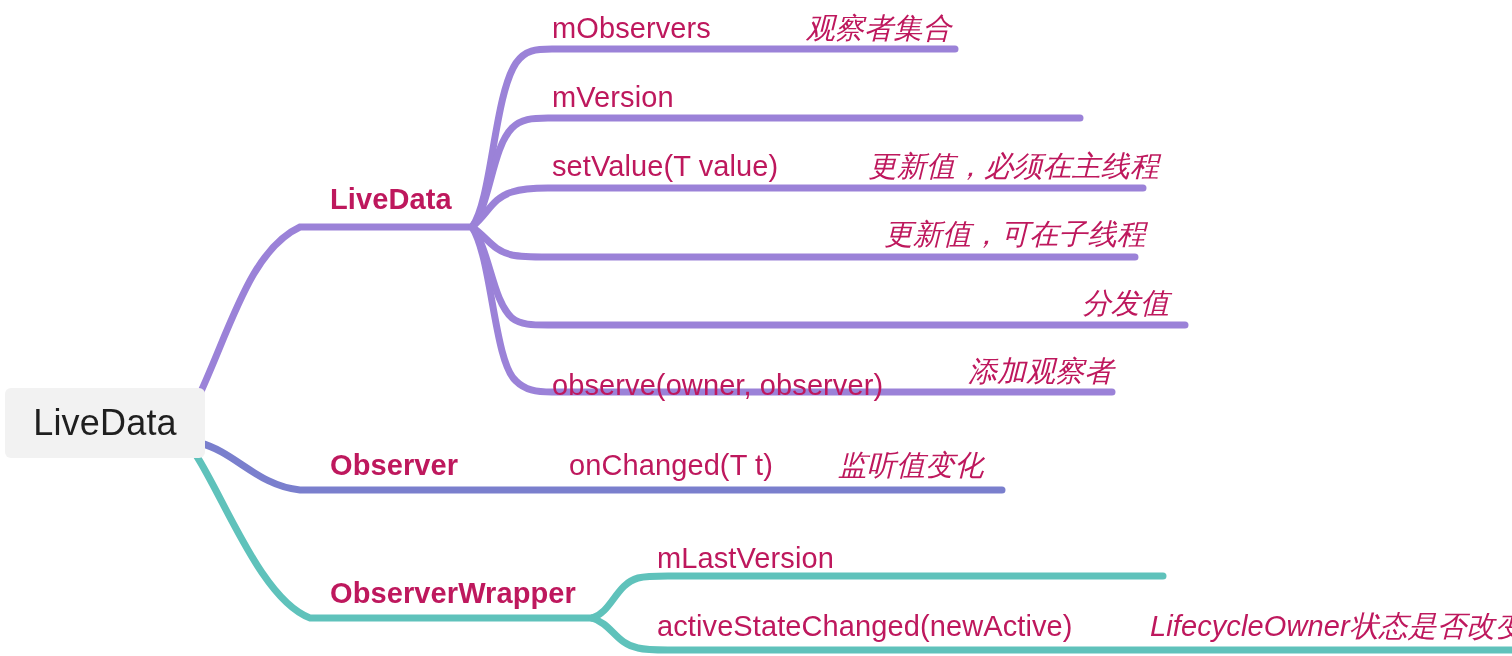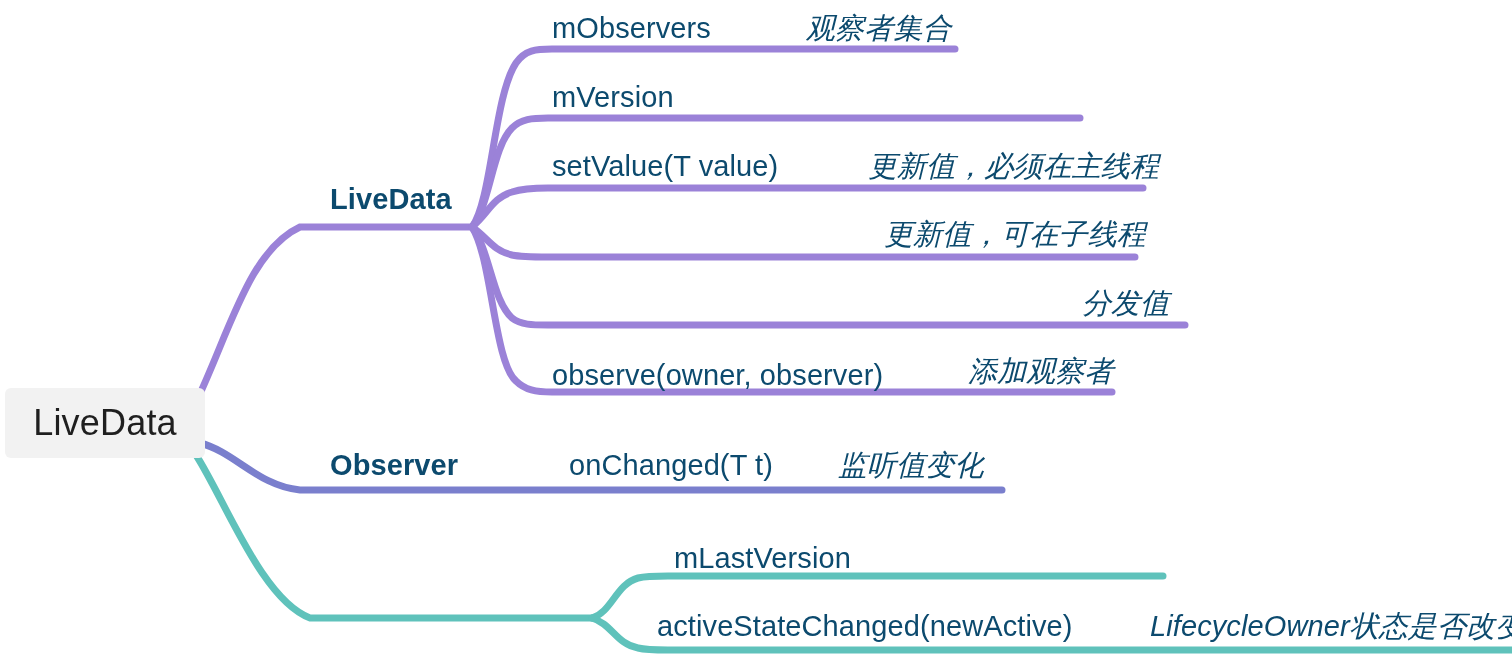--- a/index.html
+++ b/index.html
@@ -23,21 +23,21 @@
     position: absolute;
     left: 0;
     top: 0;
     width: 1512px;
     height: 656px;
     pointer-events: none;
   }
   .node-label {
     position: absolute;
     white-space: nowrap;
-    color: #0c4a6e;
+    color: #be185d;
     font-size: 30px;
     line-height: 1;
     letter-spacing: 0.1px;
   }
   .root-node {
     position: absolute;
     left: 5px;
     top: 388px;
     width: 200px;
     height: 70px;
@@ -97,37 +97,38 @@
   </svg>
 
   <div class="root-node" style="background: rgb(242, 242, 242);">
     <span class="root-text">LiveData</span>
   </div>
 
   <div class="node-label lvl1-label" style="left:330px; top:185px;">LiveData</div>
 
   <div class="node-label lvl1-label" style="left:330px; top:451px;">Observer</div>
 
+  <div class="node-label lvl1-label" style="left:330px; top:579px;">ObserverWrapper</div>
 
   <div class="node-label lvl2-label" style="left:552px; top:14px;">mObservers</div>
   <div class="node-label desc-label" style="left:806px; top:14px;">观察者集合</div>
 
   <div class="node-label lvl2-label" style="left:552px; top:83px;">mVersion</div>
 
   <div class="node-label desc-label" style="left:868px; top:152px;">更新值，必须在主线程</div>
   <div class="node-label lvl2-label" style="left:552px; top:152px;">setValue(T value)</div>
 
   <div class="node-label desc-label" style="left:884px; top:220px;">更新值，可在子线程</div>
 
   <div class="node-label desc-label" style="left:1082px; top:289px;">分发值</div>
 
-  <div class="node-label lvl2-label" style="left:552px; top:361px;">observe(owner, observer)</div>
+  <div class="node-label lvl2-label" style="left:552px; top:371px;">observe(owner, observer)</div>
   <div class="node-label desc-label" style="left:968px; top:357px;">添加观察者</div>
 
   <div class="node-label lvl2-label" style="left:552px; top:451px;margin-left:17px;">onChanged(T t)</div>
   <div class="node-label desc-label" style="left:838px; top:451px;">监听值变化</div>
 
-  <div class="node-label lvl2-label" style="left:674px; top:544px;text-align:center;">mLastVersion</div>
+  <div class="node-label lvl2-label" style="left:657px; top:544px;text-align:center;">mLastVersion</div>
 
   <div class="node-label lvl2-label" style="left:657px; top:612px;">activeStateChanged(newActive)</div>
   <div class="node-label desc-label" style="left:1150px; top:612px;">LifecycleOwner状态是否改变</div>
 
 </div>
 
 </body></html>

